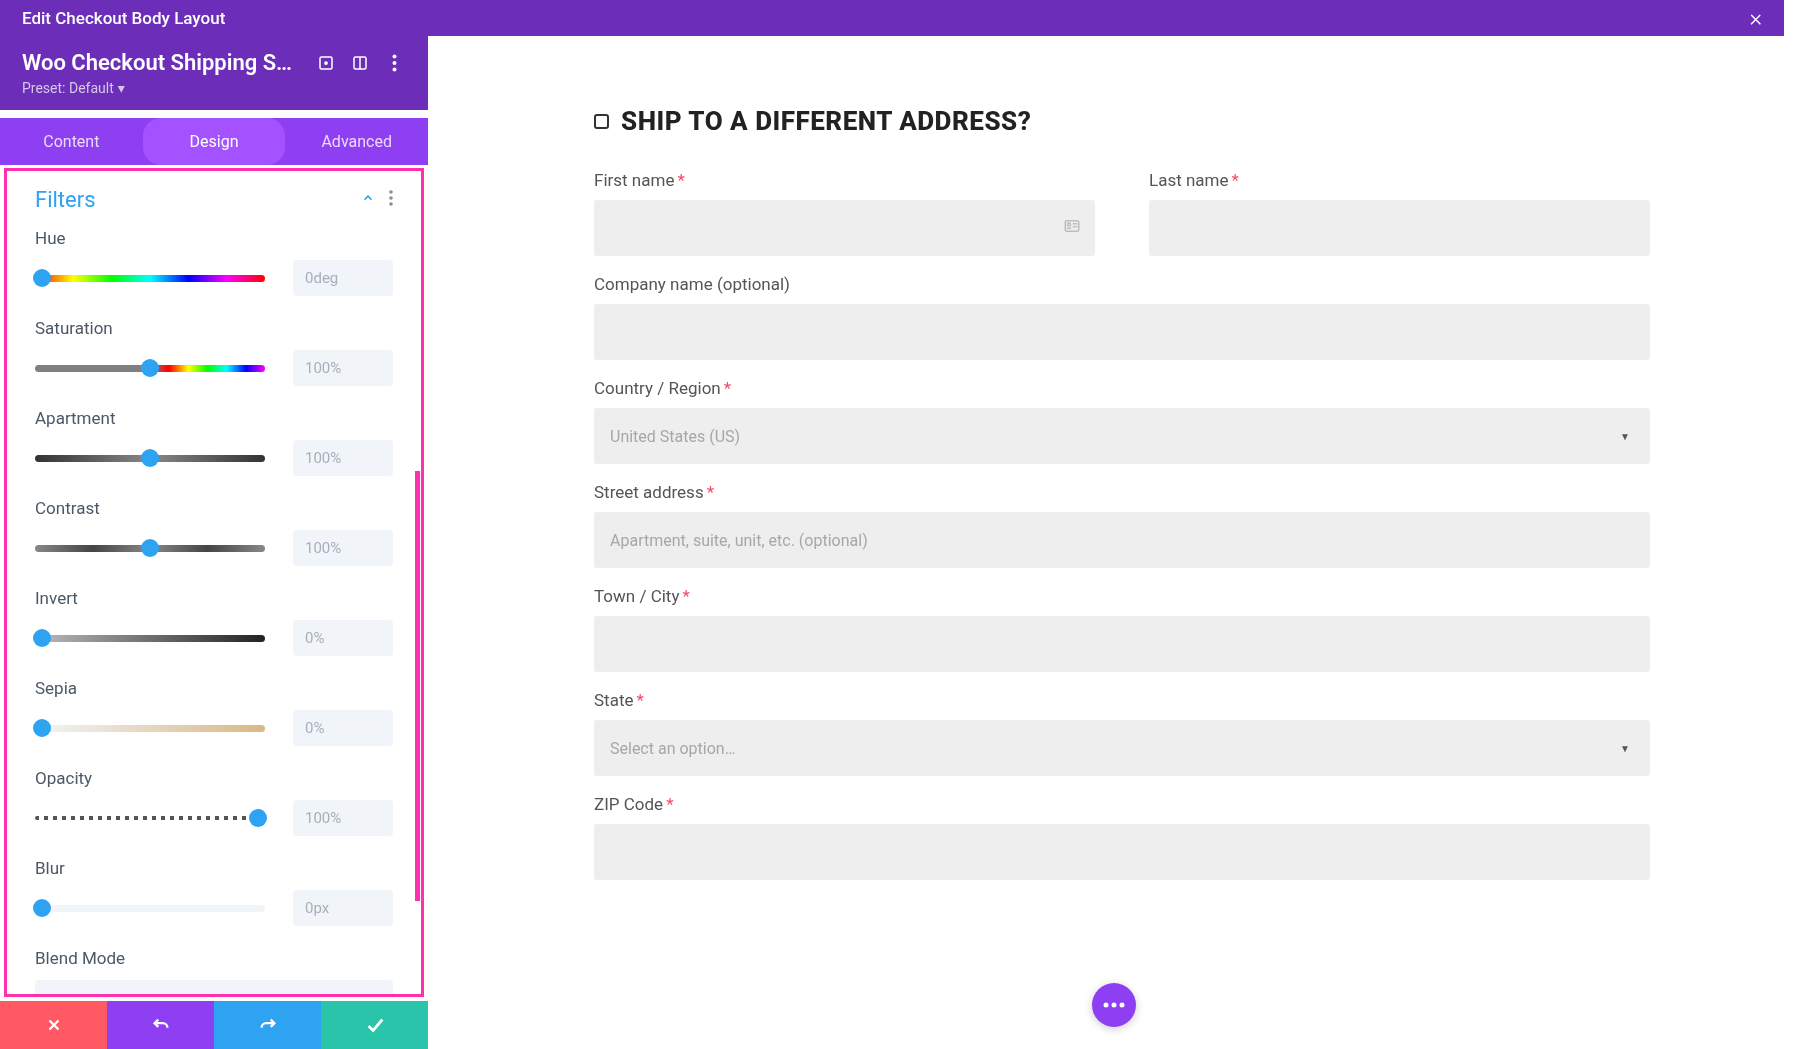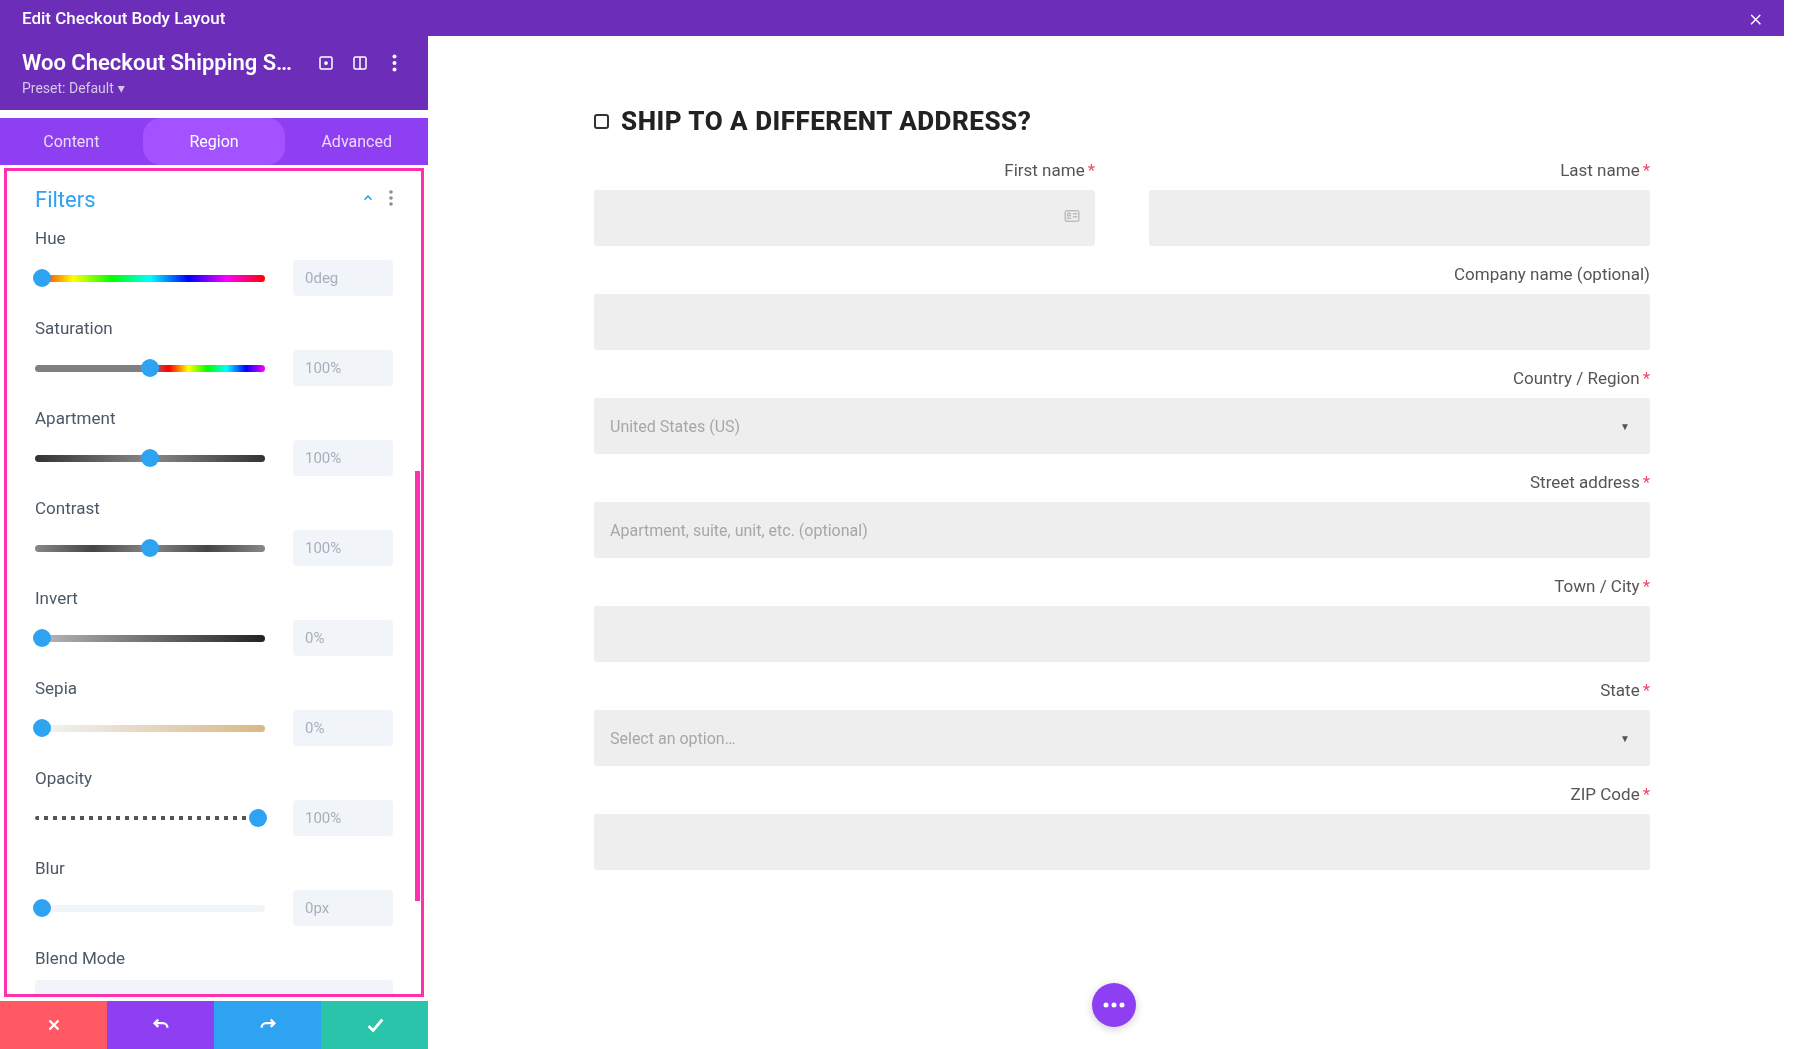--- a/index.html
+++ b/index.html
@@ -235,21 +235,21 @@
   border-radius: 3px;
   display: inline-block;
 }
 .ship-title {
   font-size: 26px;
   font-weight: 800;
   letter-spacing: 0.5px;
   text-transform: uppercase;
   color: #222;
 }
-.form-grid { margin-top: 24px; text-align: right; }
+.form-grid { margin-top: 34px; }
 .form-row { display: flex; gap: 54px; margin-bottom: 18px; }
 .form-col { flex: 1; display: flex; flex-direction: column; }
 .form-col.full { flex: 1 1 100%; }
 .field-label {
   font-size: 17px;
   color: #555;
   margin-bottom: 10px;
 }
 .req { color: #f04a6b; margin-left: 3px; }
 .input-box {
@@ -323,21 +323,21 @@
         </span>
       </div>
       <div class="preset-line">
         <span>Preset: Default</span>
         <span>▾</span>
       </div>
     </div>
 
     <div class="tabs">
       <div class="tab">Content</div>
-      <div class="tab active">Region</div>
+      <div class="tab active">Design</div>
       <div class="tab">Advanced</div>
     </div>
 
     <div class="panel-body">
 
       <div class="section-header">
         <span class="section-title">Filters</span>
         <span class="section-actions">
           <span class="ico">
             <svg width="14" height="14" viewBox="0 0 24 24" fill="none" stroke="#2ea3f2" stroke-width="3">

